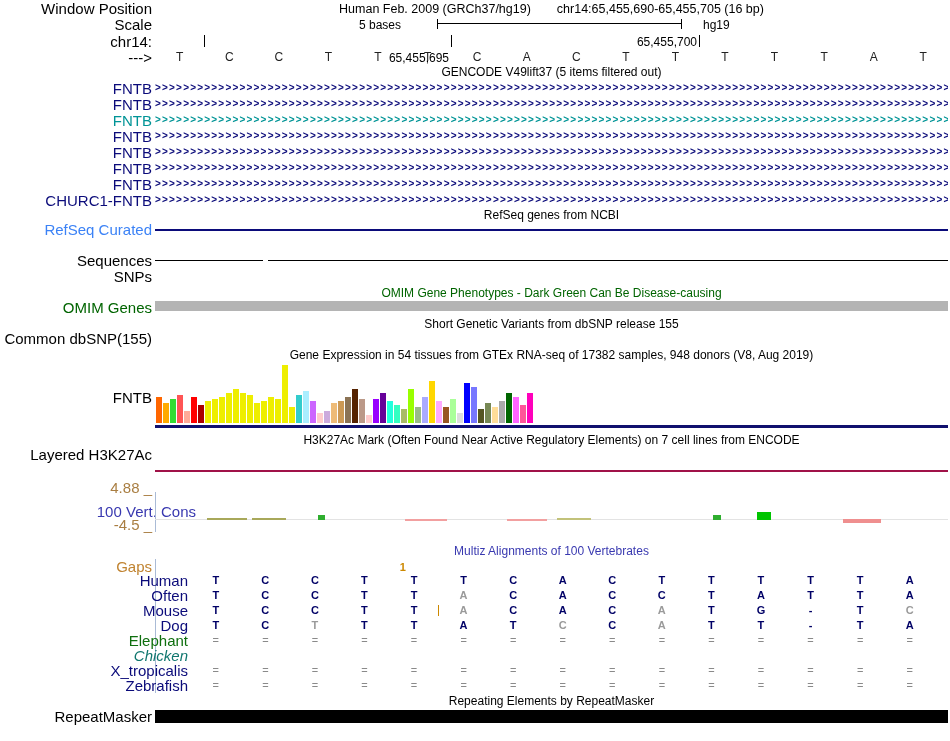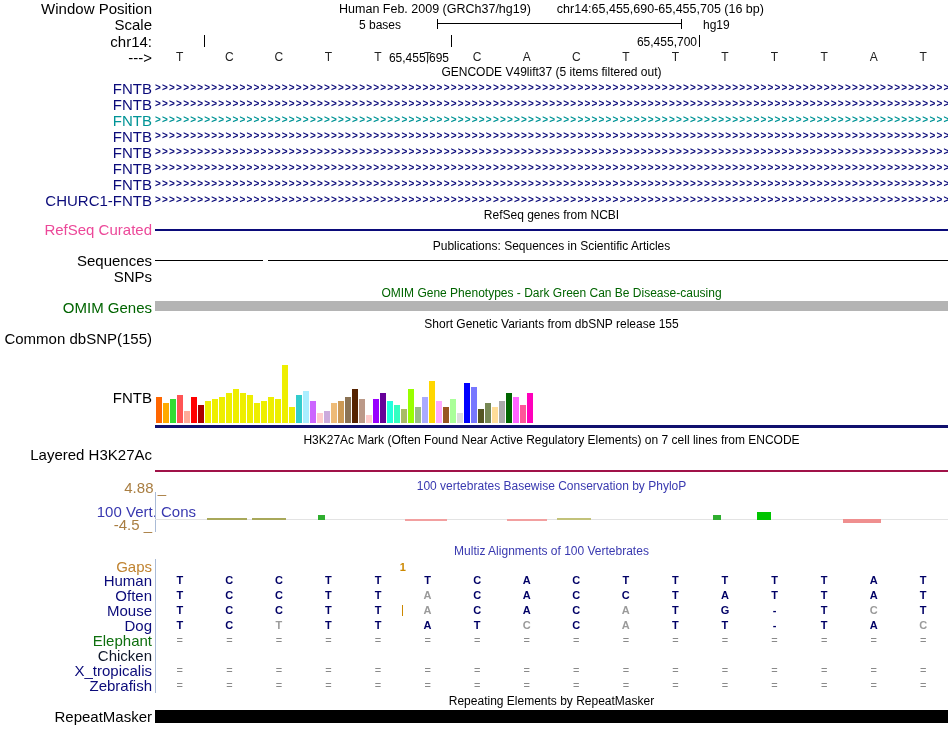--- a/index.html
+++ b/index.html
@@ -21,21 +21,21 @@
   .generow .rowlabel { top:2px; }
   .arrows { position:absolute; left:155px; top:0; width:793px; height:16px; overflow:hidden; font-size:10px; line-height:16px; letter-spacing:1.2px; font-weight:bold; white-space:nowrap; }
   .hline { position:absolute; left:155px; width:793px; }
   .gtex-bars { position:absolute; left:156px; top:363px; width:380px; height:60px; display:flex; align-items:flex-end; gap:1px; }
   .gtex-bar { width:6px; }
   .cons-track { position:absolute; left:155px; top:492px; width:793px; height:40px; }
   .cons-base { position:absolute; left:0; top:27px; width:100%; height:1px; background:#e3e3e3; }
   .consmark { position:absolute; }
   .gapnum { position:absolute; top:0; width:20px; text-align:center; font-size:11px; line-height:14px; font-weight:bold; }
   #multiz-rows { position:absolute; left:0; top:573px; width:950px; }
-  .mzrow { position:relative; height:15px; }
+  .mzrow { position:relative; height:15px;margin-left:36px; }
   .mzrow .rowlabel { top:1px; line-height:14px; }
   .mztrack { position:absolute; left:155px; top:0; width:793px; height:15px; display:flex; }
   .mzcell { flex:1; text-align:center; font-size:11px; line-height:15px; font-weight:bold; color:#000066; }
   .mzcell.muted { color:#9a9a9a; }
   .mzcell.eq { color:#8a8a8a; font-weight:normal; }
   .insert-tick { position:absolute; top:2px; width:1px; height:11px; }
   .leftguide { position:absolute; left:155px; width:1px; background:#aabbd6; }
 </style>
 </head>
 <body>
@@ -109,37 +109,37 @@
         <div class="rowlabel" style="color: rgb(11, 11, 122);">FNTB</div>
         <div class="arrows" style="color: rgb(11, 11, 122);">&gt;&gt;&gt;&gt;&gt;&gt;&gt;&gt;&gt;&gt;&gt;&gt;&gt;&gt;&gt;&gt;&gt;&gt;&gt;&gt;&gt;&gt;&gt;&gt;&gt;&gt;&gt;&gt;&gt;&gt;&gt;&gt;&gt;&gt;&gt;&gt;&gt;&gt;&gt;&gt;&gt;&gt;&gt;&gt;&gt;&gt;&gt;&gt;&gt;&gt;&gt;&gt;&gt;&gt;&gt;&gt;&gt;&gt;&gt;&gt;&gt;&gt;&gt;&gt;&gt;&gt;&gt;&gt;&gt;&gt;&gt;&gt;&gt;&gt;&gt;&gt;&gt;&gt;&gt;&gt;&gt;&gt;&gt;&gt;&gt;&gt;&gt;&gt;&gt;&gt;&gt;&gt;&gt;&gt;&gt;&gt;&gt;&gt;&gt;&gt;&gt;&gt;&gt;&gt;&gt;&gt;&gt;&gt;&gt;&gt;&gt;&gt;&gt;&gt;&gt;&gt;&gt;&gt;&gt;&gt;&gt;&gt;&gt;&gt;&gt;&gt;&gt;&gt;&gt;&gt;&gt;&gt;&gt;&gt;&gt;&gt;&gt;&gt;&gt;&gt;&gt;&gt;&gt;&gt;&gt;&gt;&gt;&gt;&gt;&gt;</div>
       </div>
       <div class="generow">
         <div class="rowlabel" style="color: rgb(11, 11, 122);">CHURC1-FNTB</div>
         <div class="arrows" style="color: rgb(11, 11, 122);">&gt;&gt;&gt;&gt;&gt;&gt;&gt;&gt;&gt;&gt;&gt;&gt;&gt;&gt;&gt;&gt;&gt;&gt;&gt;&gt;&gt;&gt;&gt;&gt;&gt;&gt;&gt;&gt;&gt;&gt;&gt;&gt;&gt;&gt;&gt;&gt;&gt;&gt;&gt;&gt;&gt;&gt;&gt;&gt;&gt;&gt;&gt;&gt;&gt;&gt;&gt;&gt;&gt;&gt;&gt;&gt;&gt;&gt;&gt;&gt;&gt;&gt;&gt;&gt;&gt;&gt;&gt;&gt;&gt;&gt;&gt;&gt;&gt;&gt;&gt;&gt;&gt;&gt;&gt;&gt;&gt;&gt;&gt;&gt;&gt;&gt;&gt;&gt;&gt;&gt;&gt;&gt;&gt;&gt;&gt;&gt;&gt;&gt;&gt;&gt;&gt;&gt;&gt;&gt;&gt;&gt;&gt;&gt;&gt;&gt;&gt;&gt;&gt;&gt;&gt;&gt;&gt;&gt;&gt;&gt;&gt;&gt;&gt;&gt;&gt;&gt;&gt;&gt;&gt;&gt;&gt;&gt;&gt;&gt;&gt;&gt;&gt;&gt;&gt;&gt;&gt;&gt;&gt;&gt;&gt;&gt;&gt;&gt;&gt;&gt;</div>
       </div>
     </div>
 
   <div class="title" style="top:209px">RefSeq genes from NCBI</div>
-  <div class="rowlabel" style="top: 223px; color: #ec4899;">RefSeq Curated</div>
+  <div class="rowlabel" style="top: 223px; color: #3b82f6;">RefSeq Curated</div>
   <div class="hline" style="top: 229px; height: 2px; background: rgb(11, 11, 122);"></div>
 
-  <div class="title" style="top:240px">Publications: Sequences in Scientific Articles</div>
   <div class="rowlabel" style="top:254px">Sequences</div>
   <div style="position:absolute; left:155px; top:260px; width:108px; height:1px; background:#000;"></div>
   <div style="position:absolute; left:268px; top:260px; width:680px; height:1px; background:#000;"></div>
 
   <div class="rowlabel" style="top:270px">SNPs</div>
 
   <div class="title" style="top: 287px; color: rgb(0, 100, 0);">OMIM Gene Phenotypes - Dark Green Can Be Disease-causing</div>
   <div class="rowlabel" style="top: 301px; color: rgb(0, 100, 0);">OMIM Genes</div>
   <div class="hline" style="top: 301px; height: 10px; background: rgb(180, 180, 180);"></div>
 
   <div class="title" style="top:318px">Short Genetic Variants from dbSNP release 155</div>
   <div class="rowlabel" style="top:332px">Common dbSNP(155)</div>
 
+  <div class="title" style="top:349px">Gene Expression in 54 tissues from GTEx RNA-seq of 17382 samples, 948 donors (V8, Aug 2019)</div>
   <div class="rowlabel" style="top:391px">FNTB</div>
   <div class="gtex-bars" id="gtex-bars">
       <div class="gtex-bar" style="height: 26px; background: rgb(255, 102, 0);"></div>
       <div class="gtex-bar" style="height: 20px; background: rgb(255, 170, 0);"></div>
       <div class="gtex-bar" style="height: 24px; background: rgb(51, 221, 51);"></div>
       <div class="gtex-bar" style="height: 28px; background: rgb(255, 85, 85);"></div>
       <div class="gtex-bar" style="height: 12px; background: rgb(255, 170, 153);"></div>
       <div class="gtex-bar" style="height: 26px; background: rgb(255, 0, 0);"></div>
       <div class="gtex-bar" style="height: 18px; background: rgb(170, 0, 0);"></div>
       <div class="gtex-bar" style="height: 22px; background: rgb(238, 238, 0);"></div>
@@ -189,22 +189,21 @@
       <div class="gtex-bar" style="height: 26px; background: rgb(255, 102, 255);"></div>
       <div class="gtex-bar" style="height: 18px; background: rgb(255, 85, 153);"></div>
       <div class="gtex-bar" style="height: 30px; background: rgb(255, 0, 187);"></div>
     </div>
   <div class="hline" style="top: 425px; height: 3px; background: rgb(16, 16, 110);"></div>
 
   <div class="title" style="top:434px">H3K27Ac Mark (Often Found Near Active Regulatory Elements) on 7 cell lines from ENCODE</div>
   <div class="rowlabel" style="top:448px">Layered H3K27Ac</div>
   <div class="hline" style="top: 470px; height: 2px; background: rgb(160, 18, 72);"></div>
 
-  <div class="title" style="top: 480px; color: rgb(57, 57, 176);">100 vertebrates Basewise Conservation by PhyloP</div>
-  <div class="rowlabel" style="top: 481px; color: rgb(169, 126, 66); margin-left: 14px;">4.88 _</div>
+  <div class="rowlabel" style="top: 481px; color: rgb(169, 126, 66);">4.88 _</div>
   <div class="rowlabel" style="top: 505px; color: rgb(57, 57, 176); padding-left: 44px;">100 Vert. Cons</div>
   <div class="rowlabel" style="top: 518px; color: rgb(169, 126, 66);">-4.5 _</div>
   <div class="leftguide" style="top:492px; height:40px;"></div>
   <div class="cons-track" id="cons-track">
     <div class="cons-base"></div>
   <div class="consmark" style="left: 52px; top: 26px; width: 40px; height: 2px; background: rgb(168, 168, 90);"></div>
       <div class="consmark" style="left: 97px; top: 26px; width: 34px; height: 2px; background: rgb(168, 168, 90);"></div>
       <div class="consmark" style="left: 163px; top: 23px; width: 7px; height: 5px; background: rgb(47, 174, 47);"></div>
       <div class="consmark" style="left: 250px; top: 27px; width: 42px; height: 2px; background: rgb(242, 160, 160);"></div>
       <div class="consmark" style="left: 352px; top: 27px; width: 40px; height: 2px; background: rgb(242, 160, 160);"></div>
@@ -321,21 +320,21 @@
           <div class="mzcell eq">=</div>
           <div class="mzcell eq">=</div>
           <div class="mzcell eq">=</div>
           <div class="mzcell eq">=</div>
           <div class="mzcell eq">=</div>
           <div class="mzcell eq">=</div>
           <div class="mzcell eq">=</div>
         </div>
       </div>
       <div class="mzrow">
-        <div class="rowlabel" style="color: #0f172a;">Chicken</div>
+        <div class="rowlabel" style="color: #0f766e; font-style: italic;">Chicken</div>
         <div class="mztrack">
           <div class="mzcell"></div>
           <div class="mzcell"></div>
           <div class="mzcell"></div>
           <div class="mzcell"></div>
           <div class="mzcell"></div>
           <div class="mzcell"></div>
           <div class="mzcell"></div>
           <div class="mzcell"></div>
           <div class="mzcell"></div>

